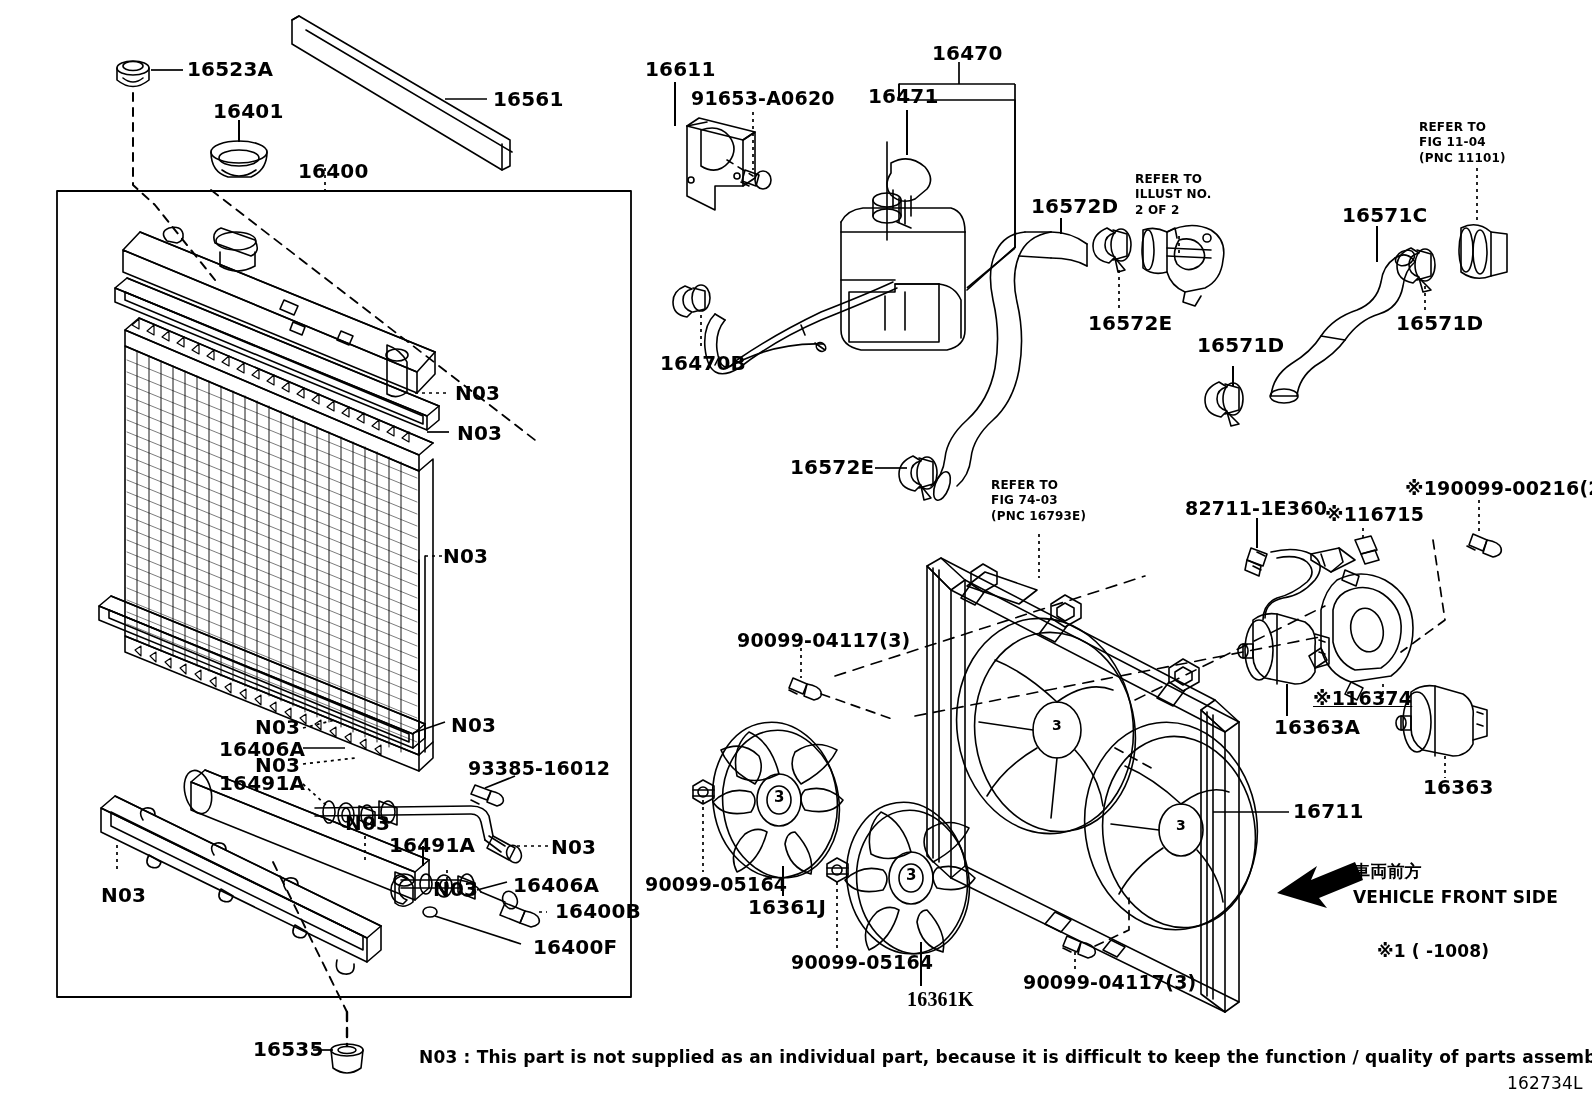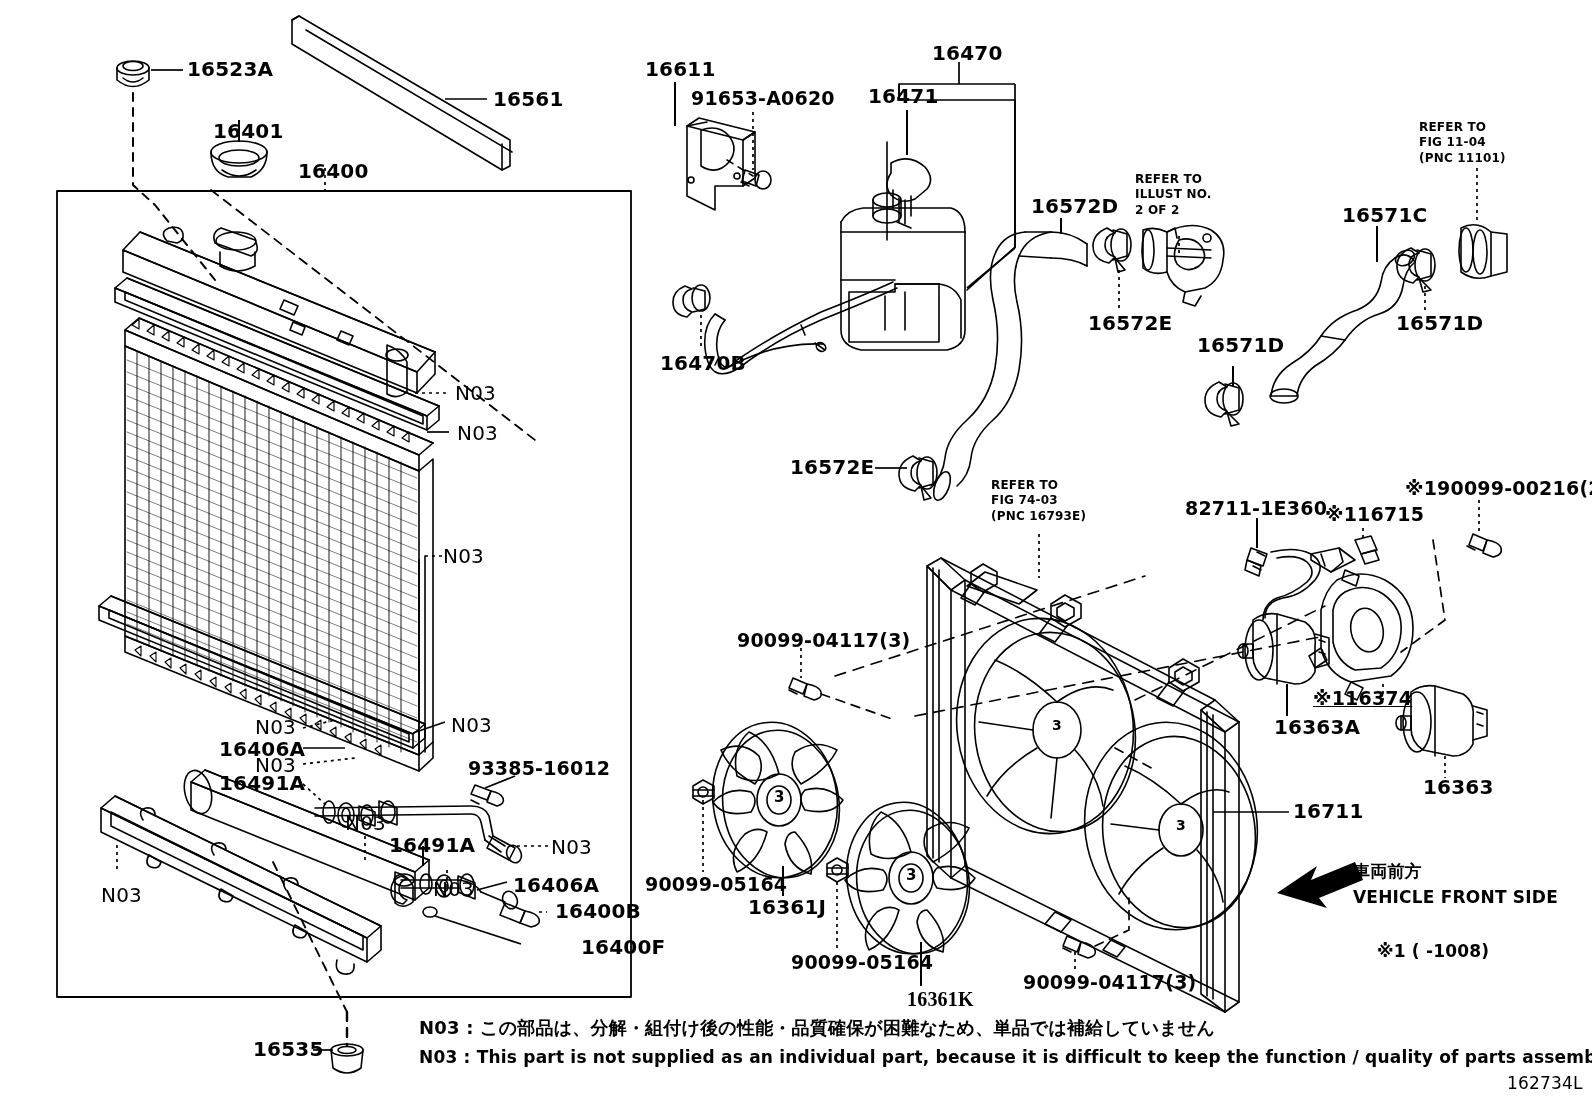--- a/index.html
+++ b/index.html
@@ -5,21 +5,21 @@
   html,body{margin:0;padding:0;background:#ffffff;}
   body{width:1592px;height:1099px;position:relative;overflow:hidden;
        font-family:"DejaVu Sans","Liberation Sans",sans-serif;color:#000;}
   #stage{position:absolute;left:15px;top:0;width:1592px;height:1099px;}
   svg.layer{position:absolute;left:0;top:0;width:1592px;height:1099px;}
   .lbl{position:absolute;white-space:nowrap;font-weight:bold;
        font-family:"DejaVu Sans","Liberation Sans",sans-serif;
        letter-spacing:0.2px;line-height:1.12;}
   .pn{font-size:20px;}
   .pn-sm{font-size:19px;}
-  .no3{font-size:20px;font-weight:normal;}
+  .no3{font-size:20px;font-weight:bold;}
   .refer{font-size:12px;font-weight:bold;line-height:1.28;}
   .note{font-size:17px;font-weight:bold;}
   .note-jp{font-size:18px;font-weight:bold;font-family:"DejaVu Sans",sans-serif;}
   .front{font-size:17px;font-weight:bold;}
   .front-jp{font-size:17px;font-weight:bold;}
   .figno{font-size:17px;font-weight:normal;}
 </style>
 </head>
 <body>
 
@@ -684,21 +684,21 @@
     <path d="M400 393 L432 393" stroke-dasharray="3,4"></path>
     <path d="M412 432 L434 432"></path>
     <path d="M410 556 L432 556" stroke-dasharray="3,4"></path>
     <path d="M398 733 L430 722"></path>
 
     <path d="M102 845 L102 872" stroke-dasharray="3,4"></path>
   </g>
 </svg>
 
 <div class="lbl pn" style="left:172px;top:58px;">16523A</div>
-<div class="lbl pn" style="left:198px;top:100px;margin-top:20px;">16401</div>
+<div class="lbl pn" style="left:198px;top:100px;">16401</div>
 <div class="lbl pn" style="left:283px;top:160px;">16400</div>
 <div class="lbl pn" style="left:478px;top:88px;">16561</div>
 
 <div class="lbl pn" style="left:630px;top:58px;">16611</div>
 <div class="lbl pn-sm" style="left:676px;top:88px;">91653-A0620</div>
 <div class="lbl pn" style="left:917px;top:42px;">16470</div>
 <div class="lbl pn" style="left:853px;top:85px;">16471</div>
 
 <div class="lbl pn" style="left:1016px;top:195px;">16572D</div>
 <div class="lbl refer" style="left:1120px;top:172px;white-space:pre;">REFER TO
@@ -734,39 +734,38 @@
 <div class="lbl pn-sm" style="left:776px;top:952px;">90099-05164</div>
 <div class="lbl pn" style="left:892px;top:988px;font-family:Liberation Serif, serif;">16361K</div>
 <div class="lbl pn-sm" style="left:1008px;top:972px;">90099-04117(3)</div>
 
 <div class="lbl pn-sm" style="left:453px;top:758px;">93385-16012</div>
 <div class="lbl pn" style="left:204px;top:738px;">16406A</div>
 <div class="lbl pn" style="left:204px;top:772px;">16491A</div>
 <div class="lbl pn" style="left:374px;top:834px;">16491A</div>
 <div class="lbl pn" style="left:498px;top:874px;">16406A</div>
 <div class="lbl pn" style="left:540px;top:900px;">16400B</div>
-<div class="lbl pn" style="left:518px;top:936px;margin-left:48px;">16400F</div>
+<div class="lbl pn" style="left:518px;top:936px;">16400F</div>
 <div class="lbl pn" style="left:238px;top:1038px;">16535</div>
 
 <div class="lbl no3" style="left:440px;top:382px;">N03</div>
 <div class="lbl no3" style="left:442px;top:422px;">N03</div>
 <div class="lbl no3" style="left:428px;top:545px;">N03</div>
 <div class="lbl no3" style="left:436px;top:714px;">N03</div>
 <div class="lbl no3" style="left:240px;top:716px;">N03</div>
 <div class="lbl no3" style="left:240px;top:754px;">N03</div>
 <div class="lbl no3" style="left:330px;top:812px;">N03</div>
 <div class="lbl no3" style="left:536px;top:836px;">N03</div>
 <div class="lbl no3" style="left:418px;top:878px;">N03</div>
 <div class="lbl no3" style="left:86px;top:884px;">N03</div>
 
 <div class="lbl front-jp" style="left:1338px;top:862px;">車両前方</div>
 <div class="lbl front" style="left:1338px;top:888px;">VEHICLE FRONT SIDE</div>
 <div class="lbl front" style="left:1362px;top:942px;">※1 (      -1008)</div>
 
-<div class="lbl note-jp" style="left:404px;top:1018px;">N03 : この部品は、分解・組付け後の性能・品質確保が困難なため、単品では補給していません</div>
 <div class="lbl note" style="left:404px;top:1048px;">N03 : This part is not supplied as an individual part, because it is difficult to keep the function / quality of parts assembled / disassembled</div>
 <div class="lbl figno" style="left:1492px;top:1074px;">162734L</div>
 
 <div class="lbl" style="left:759px;top:789px;font-size:15px;">3</div>
 <div class="lbl" style="left:891px;top:867px;font-size:15px;">3</div>
 <div class="lbl" style="left:1037px;top:718px;font-size:14px;">3</div>
 <div class="lbl" style="left:1161px;top:818px;font-size:14px;">3</div>
 
 </div>
 

